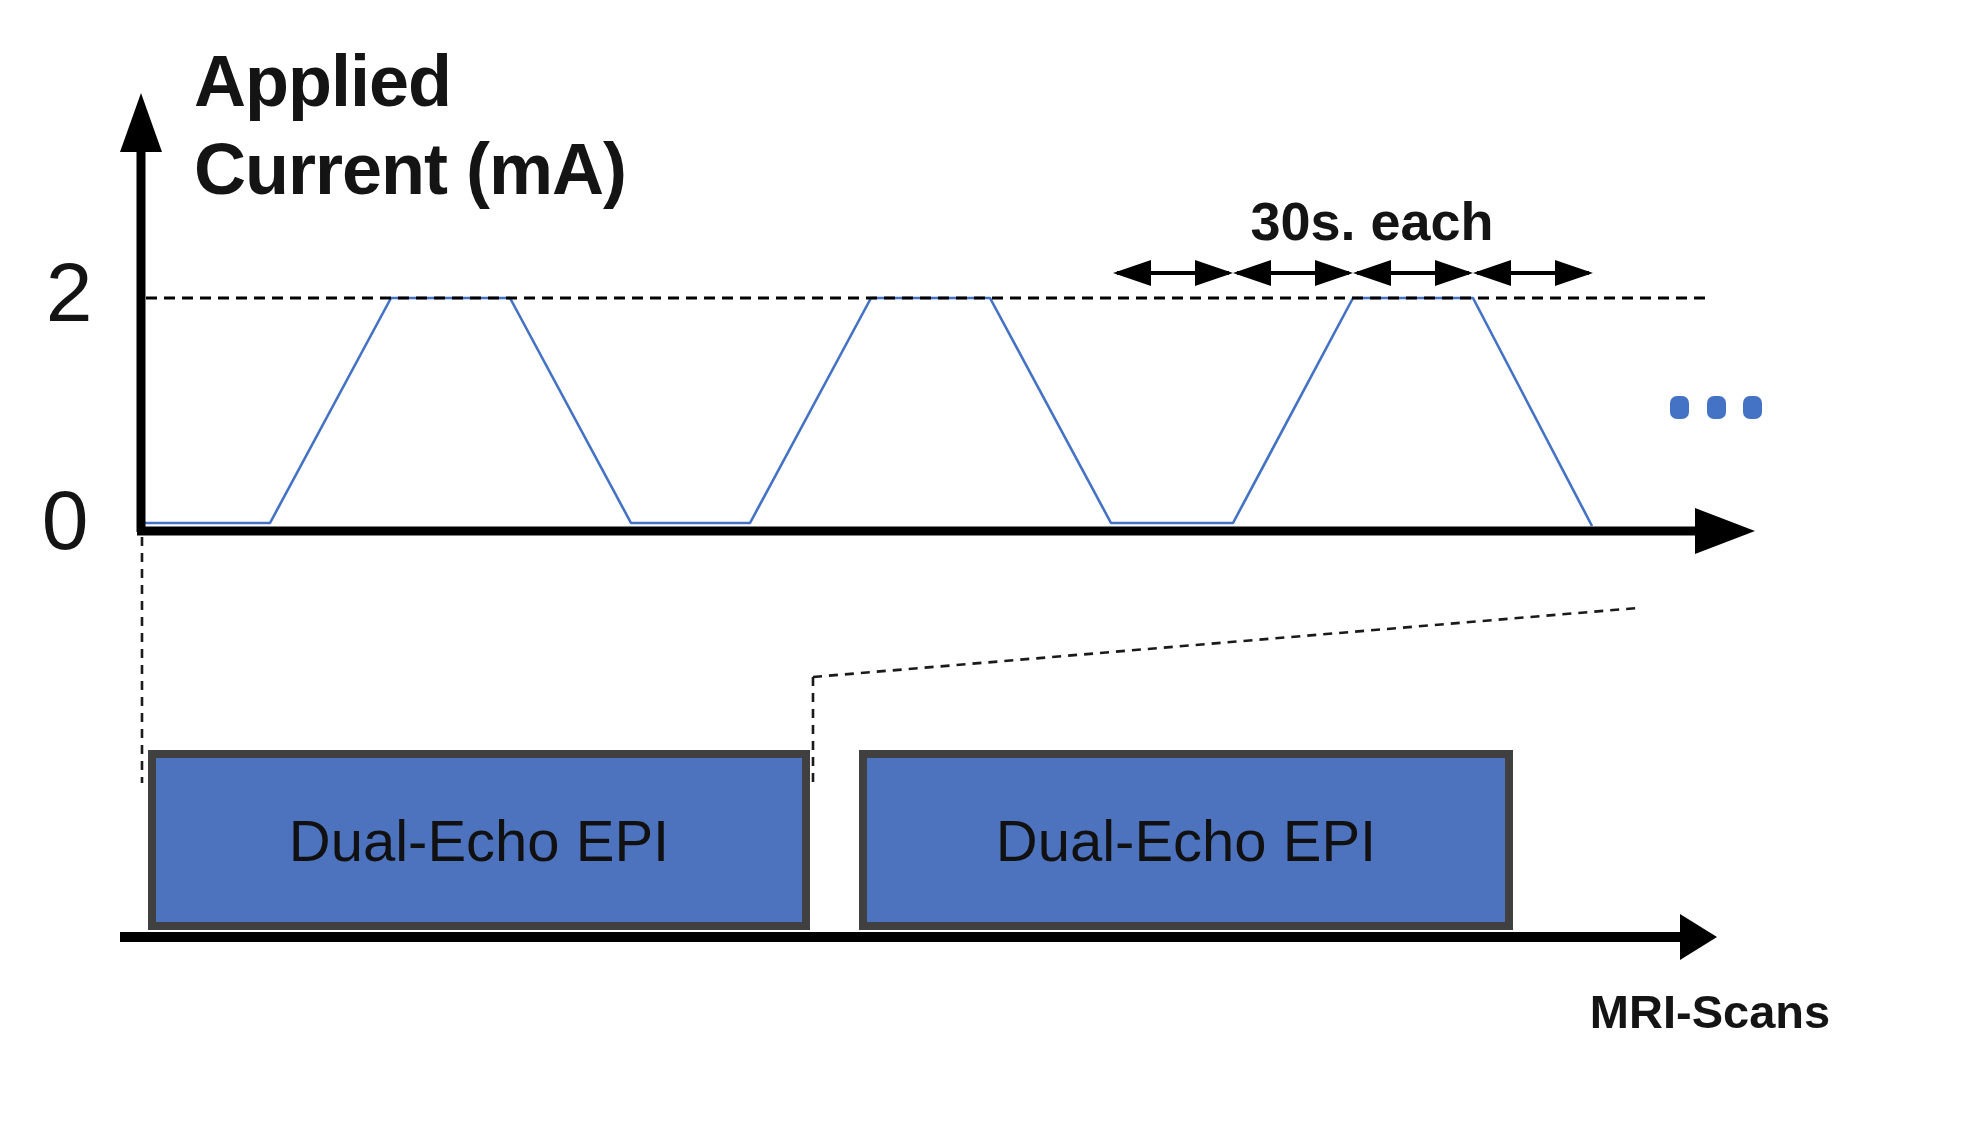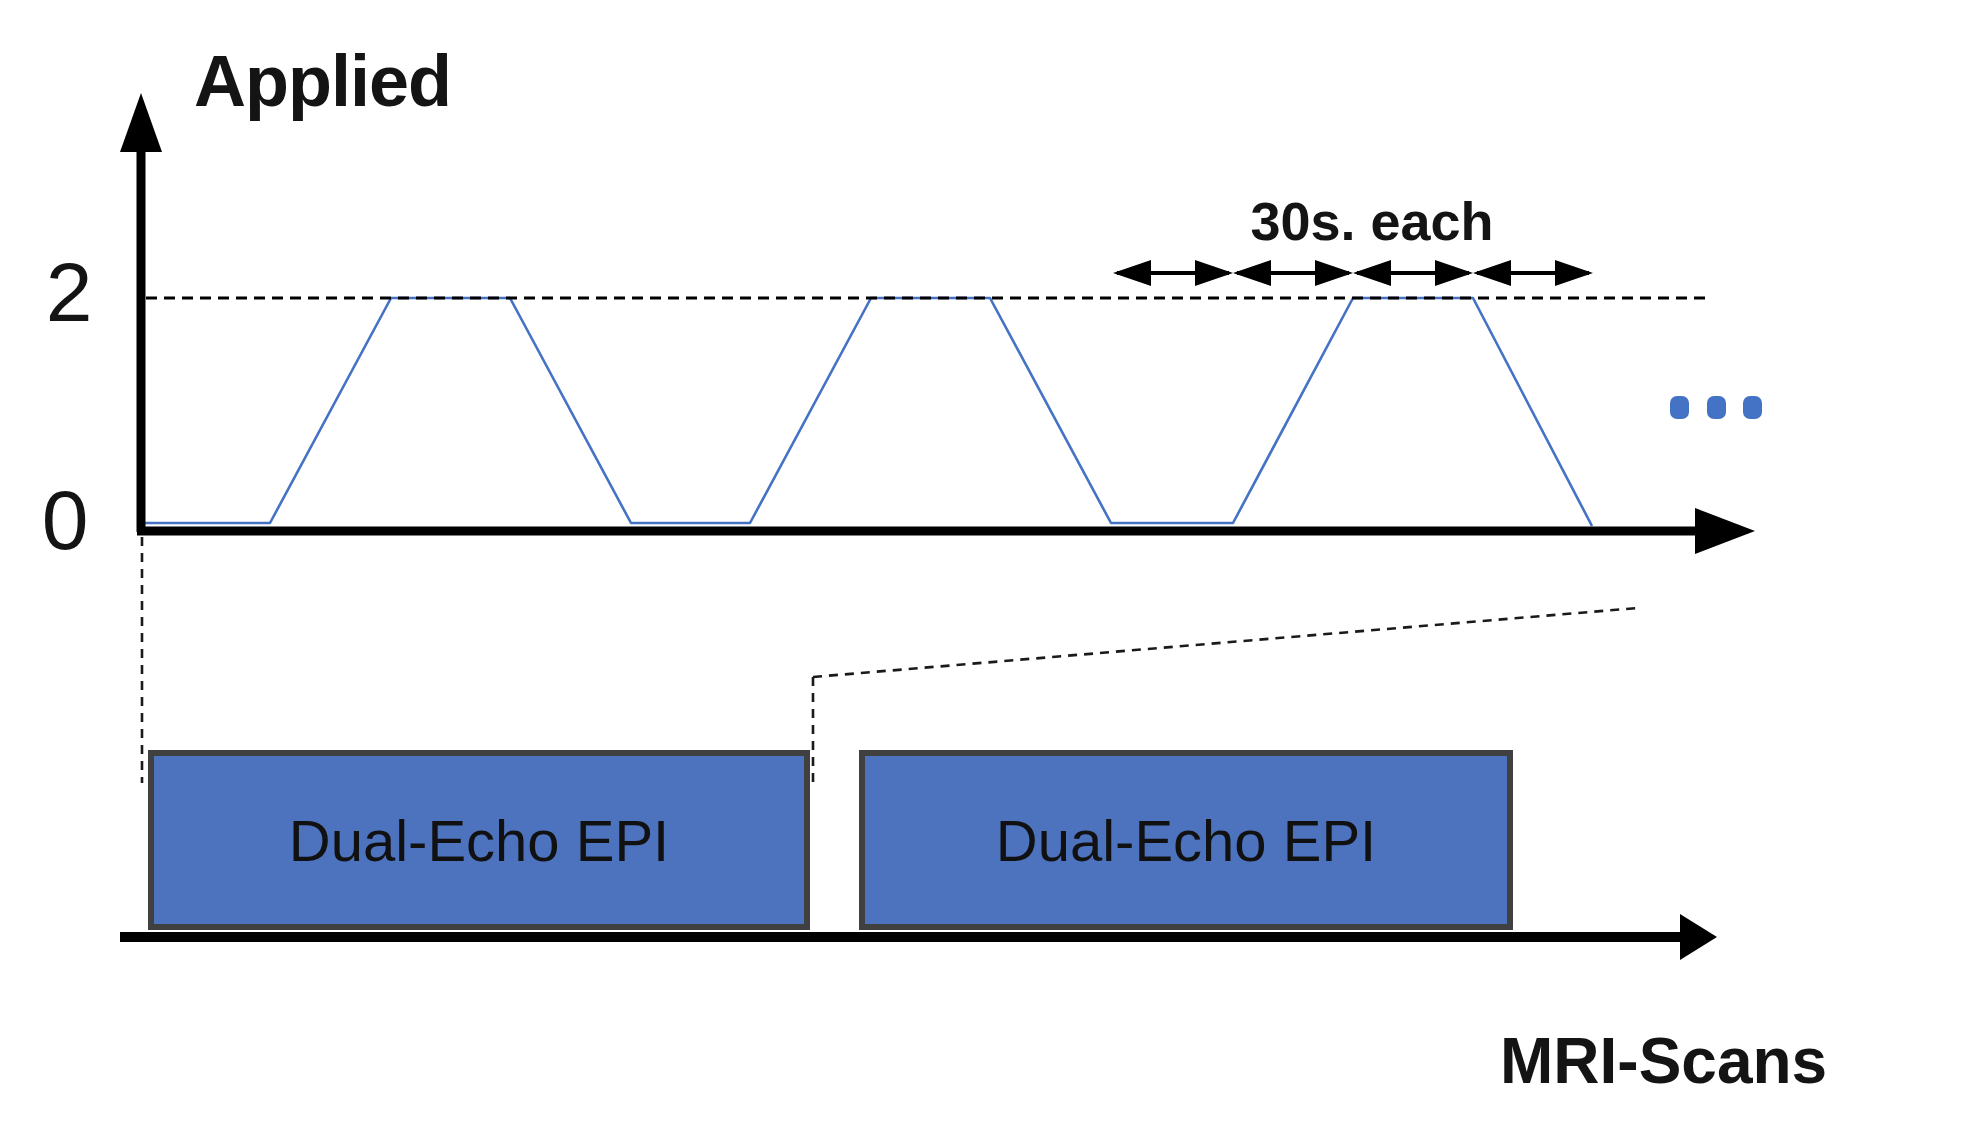--- a/index.html
+++ b/index.html
@@ -16,29 +16,29 @@
   .tick{
     width:86px;text-align:center;font-size:84px;font-weight:400;line-height:1;
   }
   .tick2{left:26px;top:250px;}
   .tick0{left:22px;top:478px;}
   .interval-label{
     left:1212px;top:190px;width:320px;text-align:center;
     font-size:54px;font-weight:700;white-space:nowrap;
   }
   .epi-box{
-    top:750px;height:180px;background:#4D73BF;border:6px solid #404040;
+    top:750px;height:180px;background:#4D73BF;border:8px solid #404040;
     box-sizing:border-box;display:flex;align-items:center;justify-content:center;
   }
   .epi-box1{left:148px;width:662px;}
   .epi-box2{left:859px;width:654px;}
   .epi-label{font-size:58px;font-weight:400;color:#111111;white-space:nowrap;}
   .x-axis-label{
-    left:1500px;top:984px;width:420px;
-    font-size:64px;font-weight:700;white-space:nowrap;margin-top:40px;
+    left:1500px;top:984px;width:420px;text-align:center;
+    font-size:47px;font-weight:700;white-space:nowrap;
   }
 </style>
 </head>
 <body>
 
 <div class="canvas">
 
   <svg class="layer" viewBox="0 0 1982 1122">
 
     <polyline id="waveform" fill="none" stroke="#4472C4" stroke-width="2.6" stroke-linejoin="round" points="141,523 270,523 391,298 510,298 631,523 750,523 871,298 990,298 1111,523 1233,523 1353,298 1473,298 1592,526"></polyline>
@@ -75,20 +75,21 @@
     <line x1="142" y1="537" x2="142" y2="783" stroke="#1a1a1a" stroke-width="2.6" stroke-dasharray="9 7"></line>
     <line x1="813" y1="677" x2="813" y2="782" stroke="#1a1a1a" stroke-width="2.6" stroke-dasharray="9 7"></line>
     <line x1="813" y1="677" x2="1638" y2="608" stroke="#1a1a1a" stroke-width="2.6" stroke-dasharray="9 7"></line>
 
     <line x1="120" y1="937" x2="1688" y2="937" stroke="#000000" stroke-width="10"></line>
     <polygon points="1717,937 1680,914 1680,960" fill="#000000"></polygon>
   </svg>
 
   <div class="abs title">
     <div>Applied</div>
+    <div>Current (mA)</div>
   </div>
 
   <div class="abs tick tick2">2</div>
   <div class="abs tick tick0">0</div>
 
   <div class="abs interval-label">30s. each</div>
 
   <div class="abs epi-box epi-box1">
     <span class="epi-label">Dual-Echo EPI</span>
   </div>

